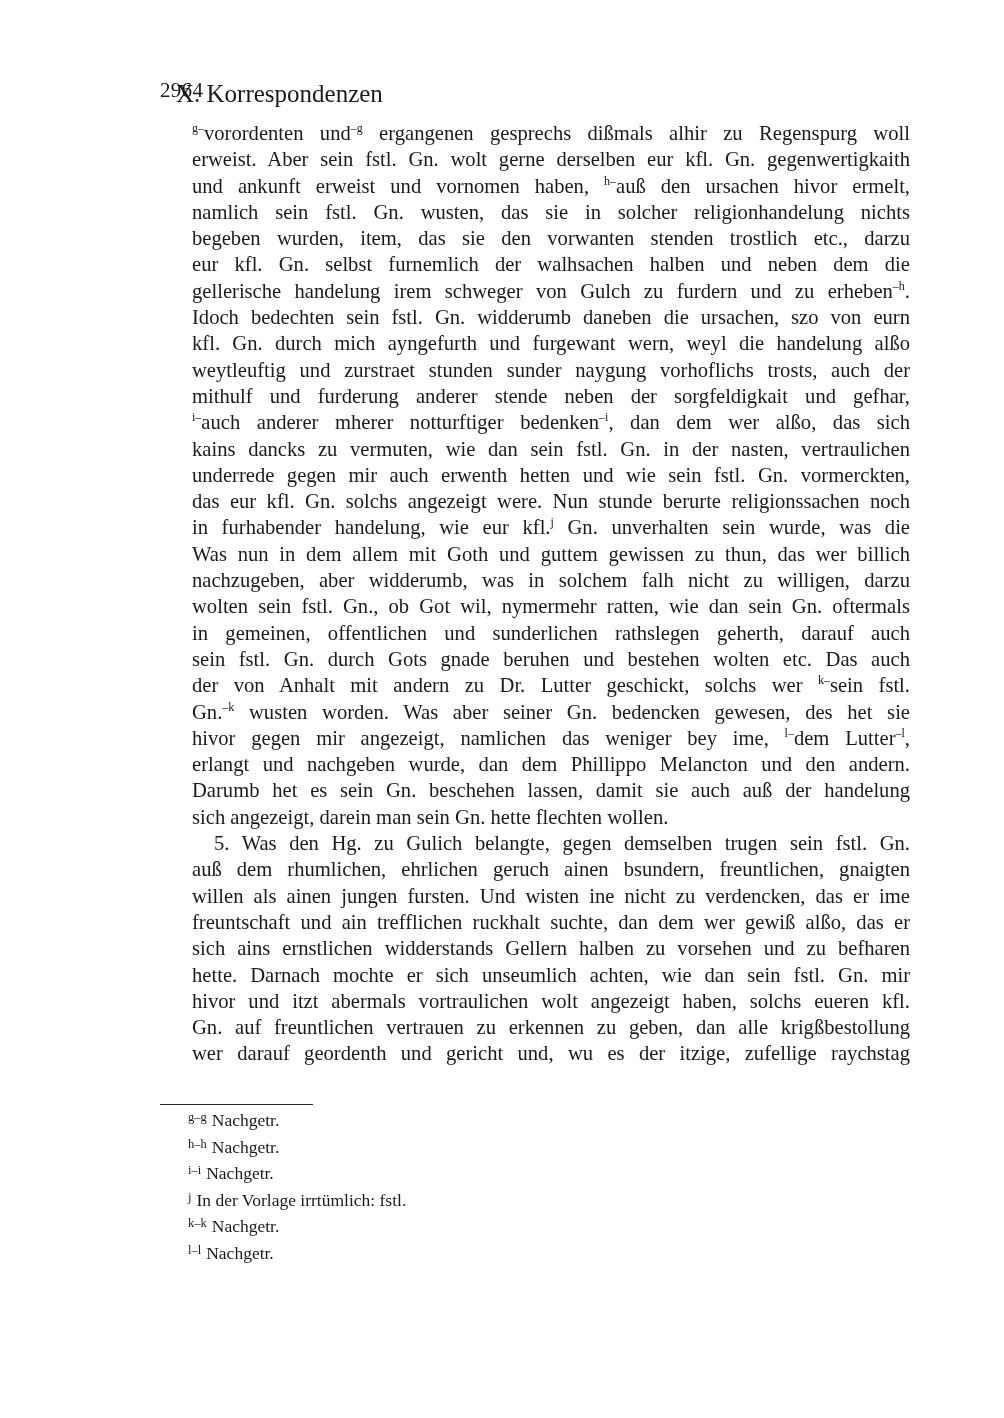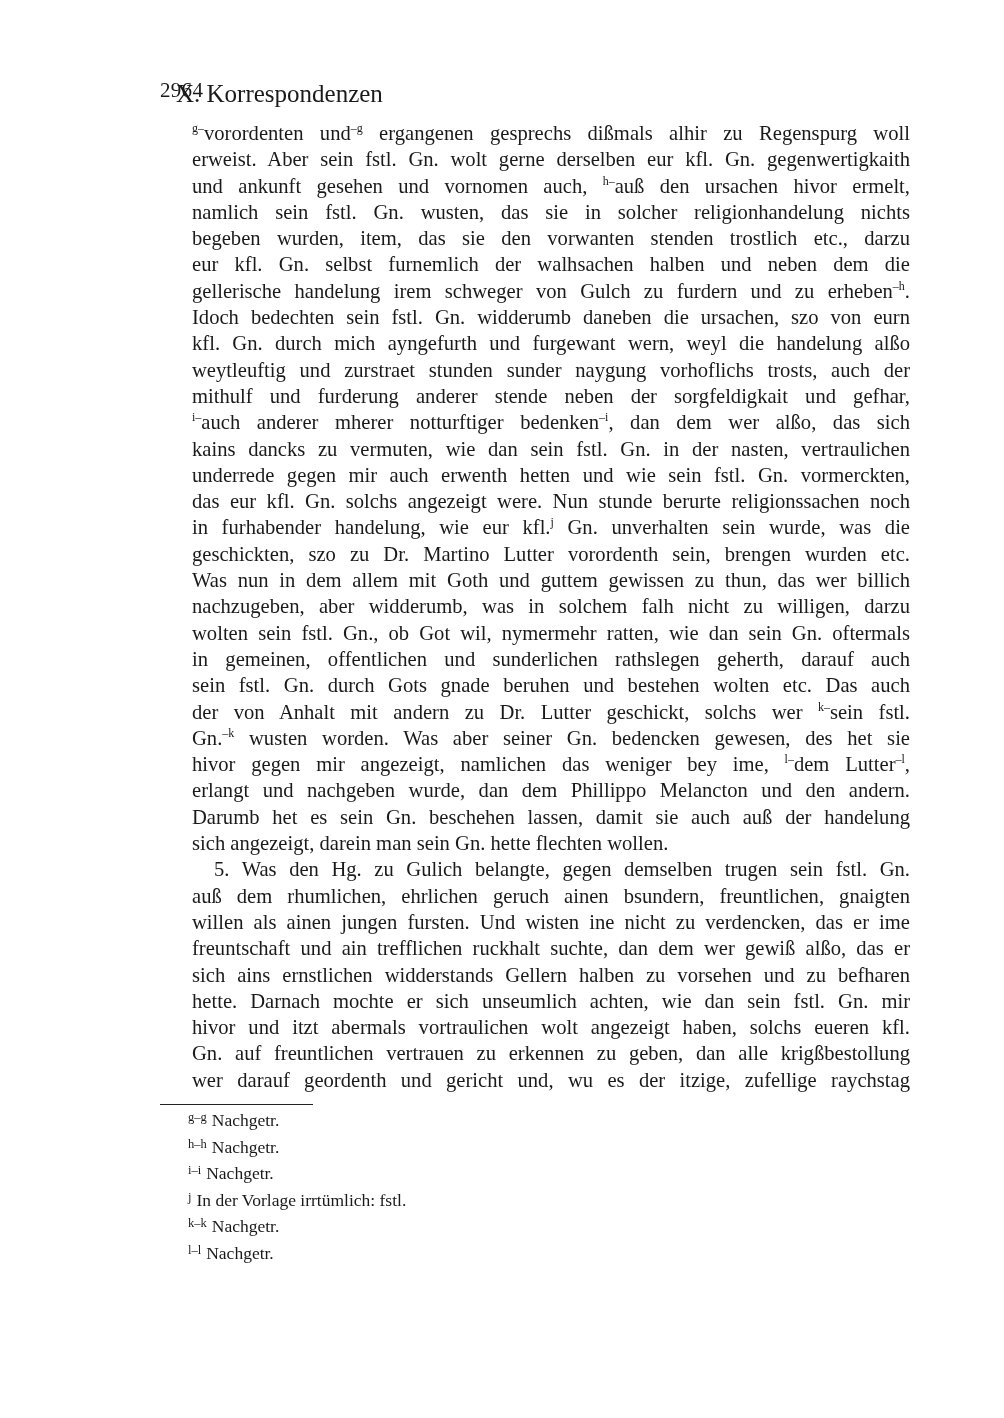--- a/index.html
+++ b/index.html
@@ -22,35 +22,34 @@
 <body>
 
 <div class="header">
   <span class="page-number">2964</span>
   <span class="running-title">X. Korrespondenzen</span>
 </div>
 
 <div class="body-text" id="body-text">
     <span class="line"><sup>g–</sup><span>vorordenten und</span><sup>–g</sup><span> ergangenen gesprechs dißmals alhir zu Regenspurg woll</span></span>
     <span class="line"><span>erweist. Aber sein fstl. Gn. wolt gerne derselben eur kfl. Gn. gegenwertigkaith</span></span>
-    <span class="line"><span>und ankunft gesehen und vornomen auch, </span><sup>h–</sup><span>auß den ursachen hivor ermelt,</span></span>
+    <span class="line"><span>und ankunft erweist und vornomen haben, </span><sup>h–</sup><span>auß den ursachen hivor ermelt,</span></span>
     <span class="line"><span>namlich sein fstl. Gn. wusten, das sie in solcher religionhandelung nichts</span></span>
     <span class="line"><span>begeben wurden, item, das sie den vorwanten stenden trostlich etc., darzu</span></span>
     <span class="line"><span>eur kfl. Gn. selbst furnemlich der walhsachen halben und neben dem die</span></span>
     <span class="line"><span>gellerische handelung irem schweger von Gulch zu furdern und zu erheben</span><sup>–h</sup><span>.</span></span>
     <span class="line"><span>Idoch bedechten sein fstl. Gn. widderumb daneben die ursachen, szo von eurn</span></span>
     <span class="line"><span>kfl. Gn. durch mich ayngefurth und furgewant wern, weyl die handelung alßo</span></span>
     <span class="line"><span>weytleuftig und zurstraet stunden sunder naygung vorhoflichs trosts, auch der</span></span>
     <span class="line"><span>mithulf und furderung anderer stende neben der sorgfeldigkait und gefhar,</span></span>
     <span class="line"><sup>i–</sup><span>auch anderer mherer notturftiger bedenken</span><sup>–i</sup><span>, dan dem wer alßo, das sich</span></span>
     <span class="line"><span>kains dancks zu vermuten, wie dan sein fstl. Gn. in der nasten, vertraulichen</span></span>
     <span class="line"><span>underrede gegen mir auch erwenth hetten und wie sein fstl. Gn. vormerckten,</span></span>
     <span class="line"><span>das eur kfl. Gn. solchs angezeigt were. Nun stunde berurte religionssachen noch</span></span>
     <span class="line"><span>in furhabender handelung, wie eur kfl.</span><sup>j</sup><span> Gn. unverhalten sein wurde, was die</span></span>
-    <span class="line"><span>geschickten, szo zu Dr. Martino Lutter vorordenth sein, brengen wurden etc.</span></span>
     <span class="line"><span>Was nun in dem allem mit Goth und guttem gewissen zu thun, das wer billich</span></span>
     <span class="line"><span>nachzugeben, aber widderumb, was in solchem falh nicht zu willigen, darzu</span></span>
     <span class="line"><span>wolten sein fstl. Gn., ob Got wil, nymermehr ratten, wie dan sein Gn. oftermals</span></span>
     <span class="line"><span>in gemeinen, offentlichen und sunderlichen rathslegen geherth, darauf auch</span></span>
     <span class="line"><span>sein fstl. Gn. durch Gots gnade beruhen und bestehen wolten etc. Das auch</span></span>
     <span class="line"><span>der von Anhalt mit andern zu Dr. Lutter geschickt, solchs wer </span><sup>k–</sup><span>sein fstl.</span></span>
     <span class="line"><span>Gn.</span><sup>–k</sup><span> wusten worden. Was aber seiner Gn. bedencken gewesen, des het sie</span></span>
     <span class="line"><span>hivor gegen mir angezeigt, namlichen das weniger bey ime, </span><sup>l–</sup><span>dem Lutter</span><sup>–l</sup><span>,</span></span>
     <span class="line"><span>erlangt und nachgeben wurde, dan dem Phillippo Melancton und den andern.</span></span>
     <span class="line"><span>Darumb het es sein Gn. beschehen lassen, damit sie auch auß der handelung</span></span>

